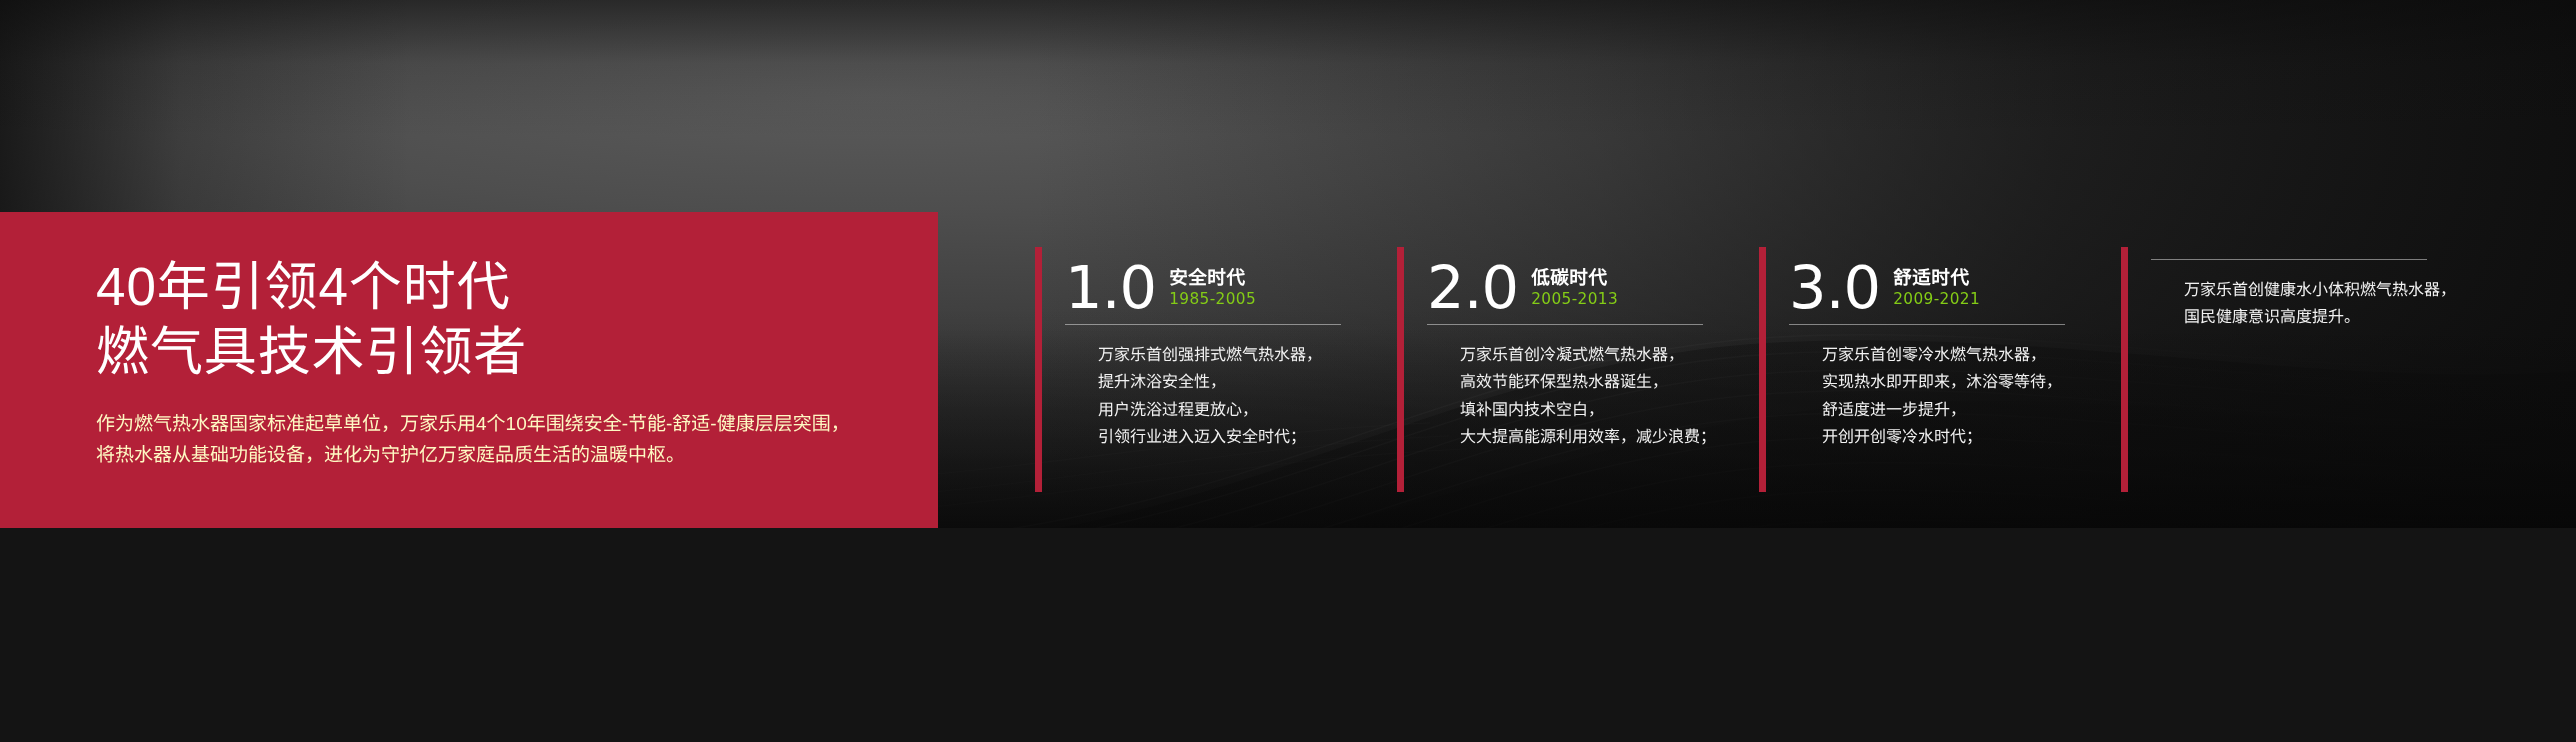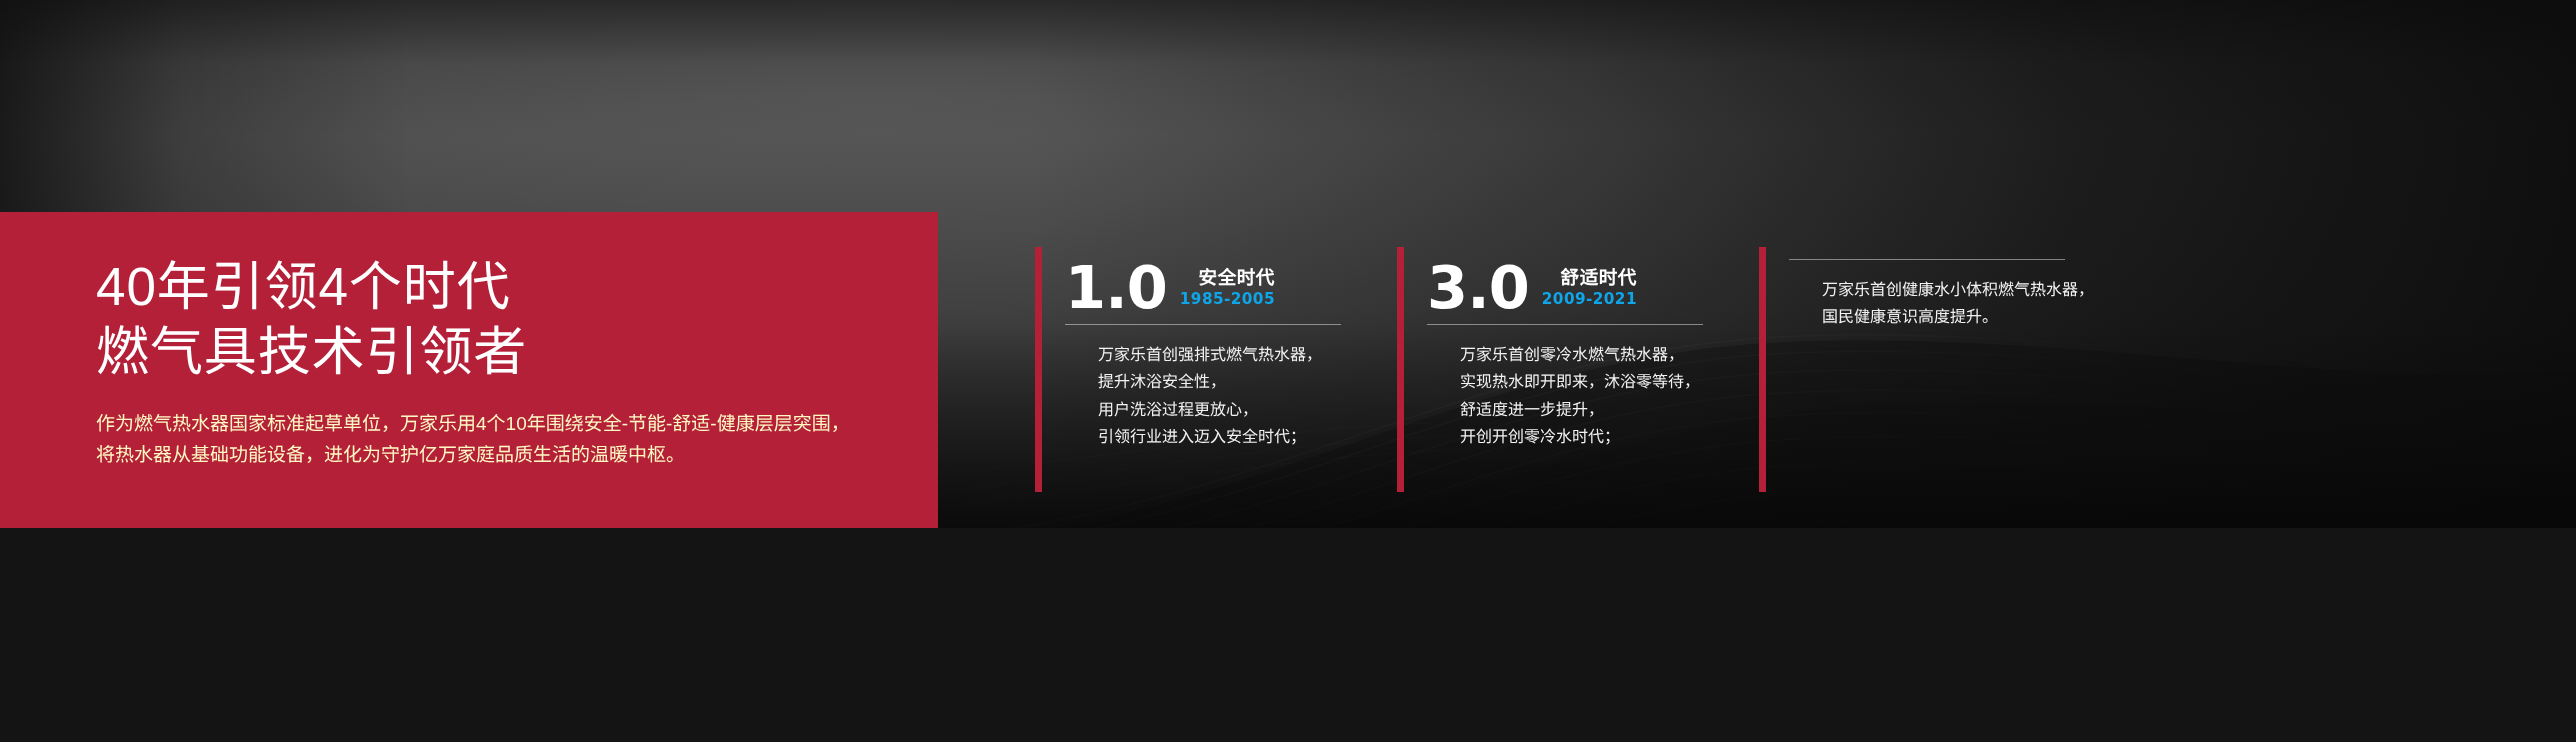--- a/index.html
+++ b/index.html
@@ -115,40 +115,39 @@
   }
   .era-head{
     display:flex;
     align-items:flex-end;
     gap:13px;
     height:65px;
   }
   .era-num{
     color:#ffffff;
     font-size:59px;
-    font-weight:bold;
+    font-weight:normal;
     line-height:.82;
     letter-spacing:-0.9px;
     font-family:"DejaVu Sans","Liberation Sans",sans-serif;
   }
   .era-meta{
     padding-bottom:2.8px;
-    text-align:right;
   }
   .era-name{
     color:#ffffff;
     font-size:18.6px;
     font-weight:bold;
     line-height:1.22;
     letter-spacing:0.5px;
   }
   .era-years{
-    color:#0ea5e9;
+    color:#84cc16;
     font-size:15.3px;
-    font-weight:bold;
+    font-weight:normal;
     line-height:1.25;
     letter-spacing:0.4px;
     font-family:"DejaVu Sans","Liberation Sans",sans-serif;
   }
   .era-rule{
     margin-top:12px;
     width:276px;height:0.9px;
     background:rgba(255,255,255,.45);
   }
   .era-body{
@@ -234,20 +233,37 @@
       </div>
       <div class="era-rule"></div>
       <div class="era-body">
         <div>万家乐首创强排式燃气热水器，</div>
         <div>提升沐浴安全性，</div>
         <div>用户洗浴过程更放心，</div>
         <div>引领行业进入迈入安全时代；</div>
       </div>
     </div>
 
+    <div class="era">
+      <div class="era-bar"></div>
+      <div class="era-head">
+        <div class="era-num">2.0</div>
+        <div class="era-meta">
+          <div class="era-name">低碳时代</div>
+          <div class="era-years">2005-2013</div>
+        </div>
+      </div>
+      <div class="era-rule"></div>
+      <div class="era-body">
+        <div>万家乐首创冷凝式燃气热水器，</div>
+        <div>高效节能环保型热水器诞生，</div>
+        <div>填补国内技术空白，</div>
+        <div>大大提高能源利用效率，减少浪费；</div>
+      </div>
+    </div>
 
     <div class="era">
       <div class="era-bar"></div>
       <div class="era-head">
         <div class="era-num">3.0</div>
         <div class="era-meta">
           <div class="era-name">舒适时代</div>
           <div class="era-years">2009-2021</div>
         </div>
       </div>

